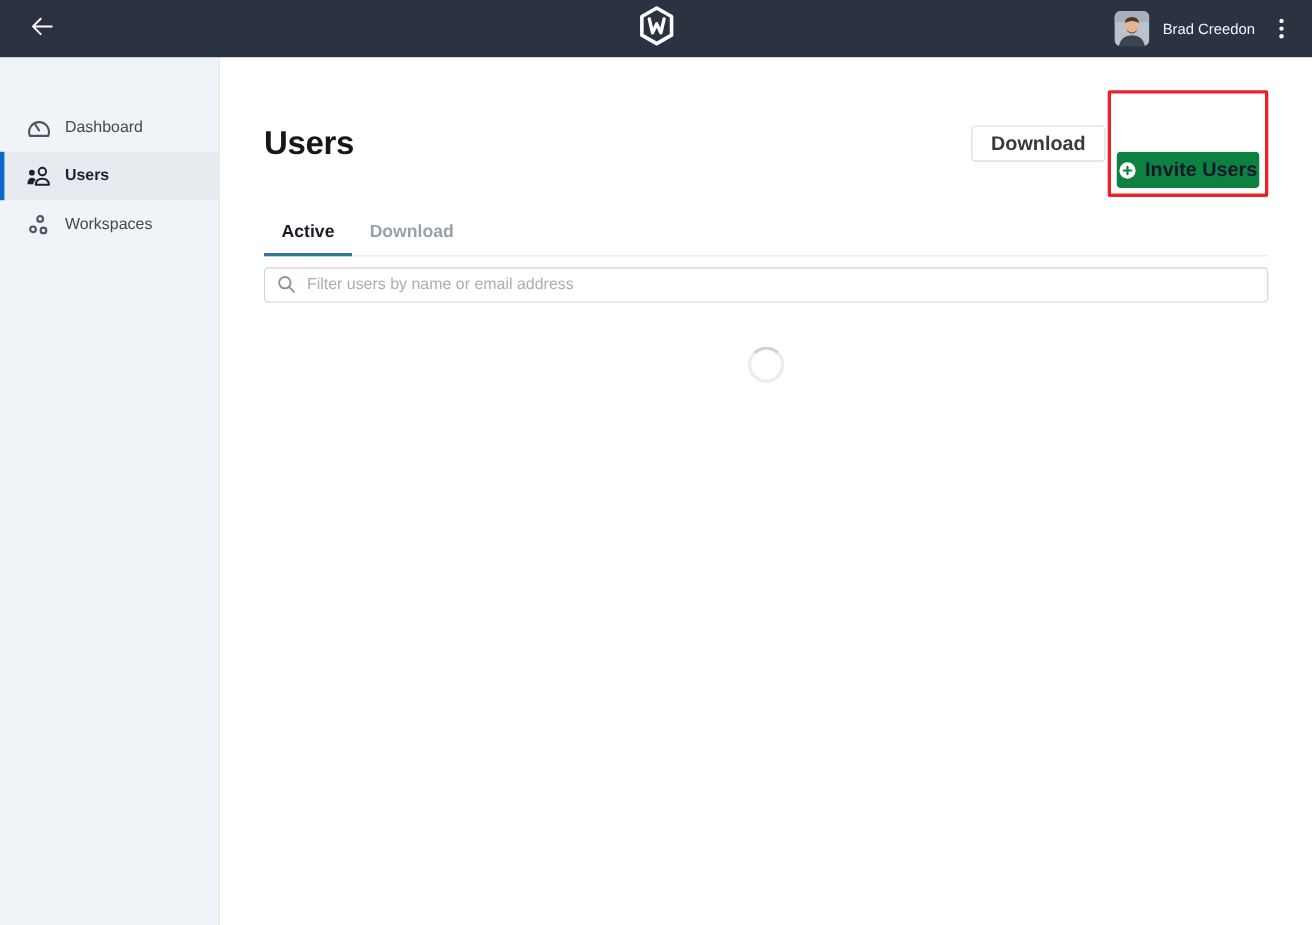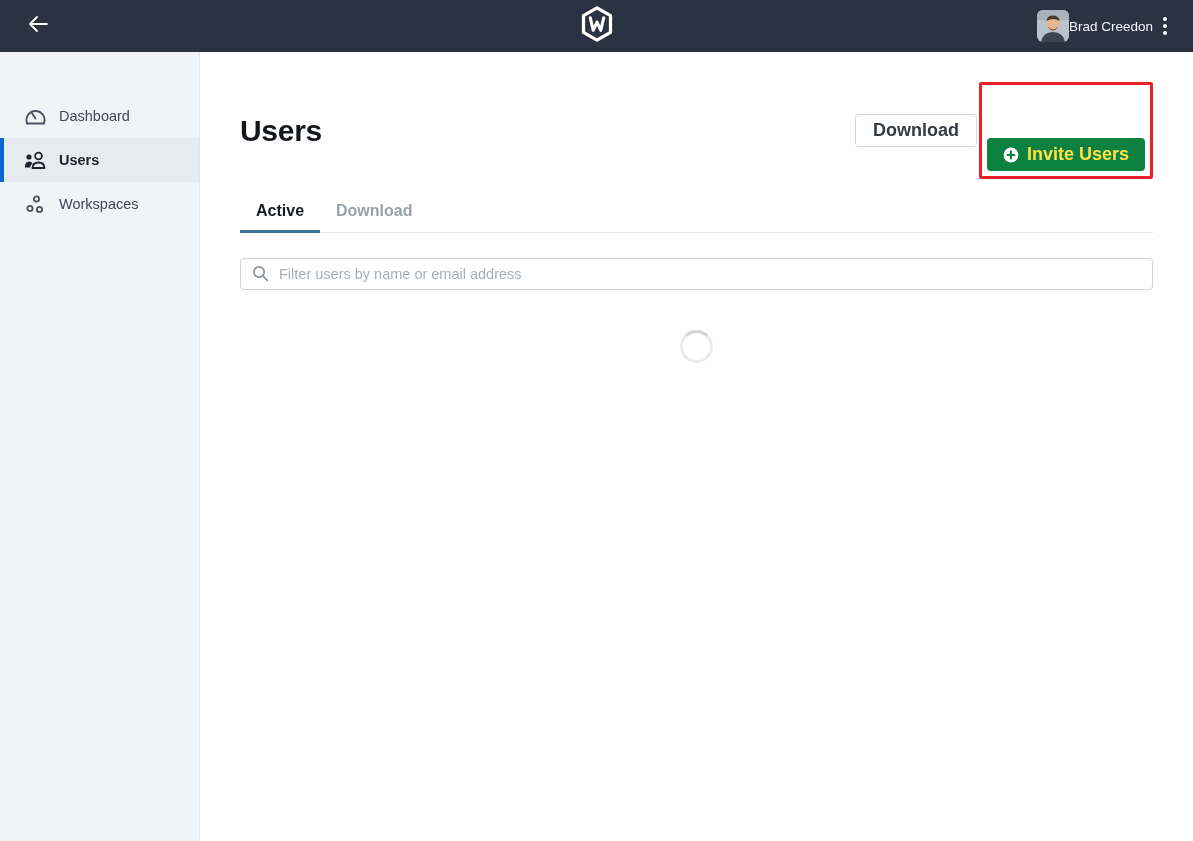--- a/index.html
+++ b/index.html
@@ -26,21 +26,21 @@
   }
   .topbar-logo {
     position: absolute;
     left: 50%; top: 50%;
     transform: translate(-50%, -50%);
     display: flex; align-items: center; justify-content: center;
     cursor: pointer;
   }
   .topbar-right {
     margin-left: auto;
-    display: flex; align-items: center; 
+    display: flex; align-items: center; gap: 12px;
   }
   .avatar {
     width: 32px; height: 32px;
     border-radius: 6px;
     overflow: hidden;
     display: block;
     cursor: pointer;
   }
   .user-name {
     color: #f2f4f7;
@@ -130,22 +130,22 @@
     color: #333a42;
     padding: 0 17px;
   }
   .annotation-box {
     border: 3px solid #ec2127;
     padding: 5px;
     border-radius: 2px;
   }
   .btn-primary {
     background: #0c8140;
-    color: #fde047;
-    padding: 0 15px;
+    color: #0f172a;
+    padding: 0 1px;
     margin-top: 48px;
   }
 
   
   .tabs {
     margin-top: 14px;
     display: flex;
     border-bottom: 1px solid #e4e7ea;
   }
   .tab {
@@ -157,21 +157,21 @@
     border-bottom: 3px solid transparent;
     margin-bottom: -1px;
   }
   .tab.active {
     color: #171d24;
     border-bottom-color: #3a7499;
   }
 
   
   .filter-wrap {
-    margin-top: 25px;
+    margin-top: 10px;
     position: relative;
   }
   .filter-input {
     width: 100%;
     height: 32px;
     border: 1px solid #ced3d9;
     border-radius: 4px;
     padding: 0 12px 0 38px;
     font-family: "Liberation Sans", sans-serif;
     font-size: 14.5px;

